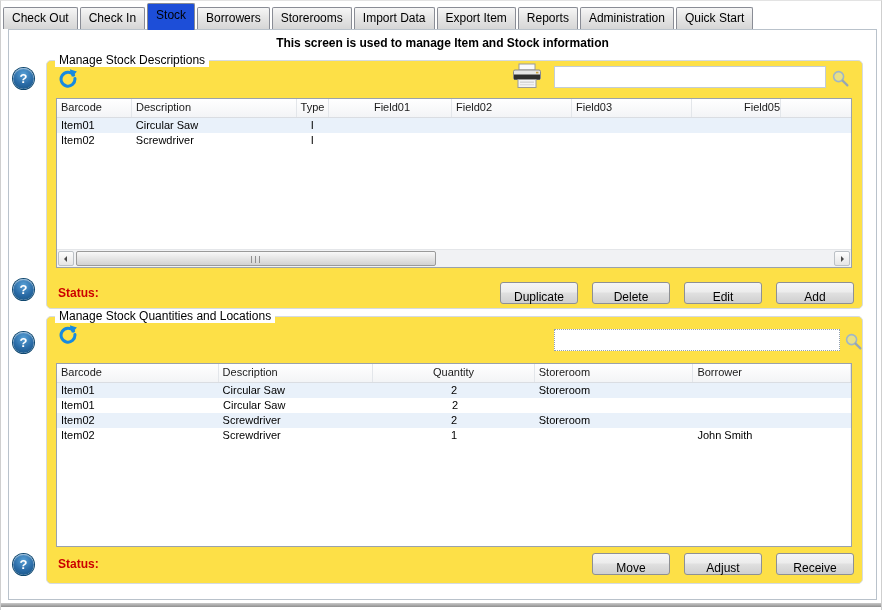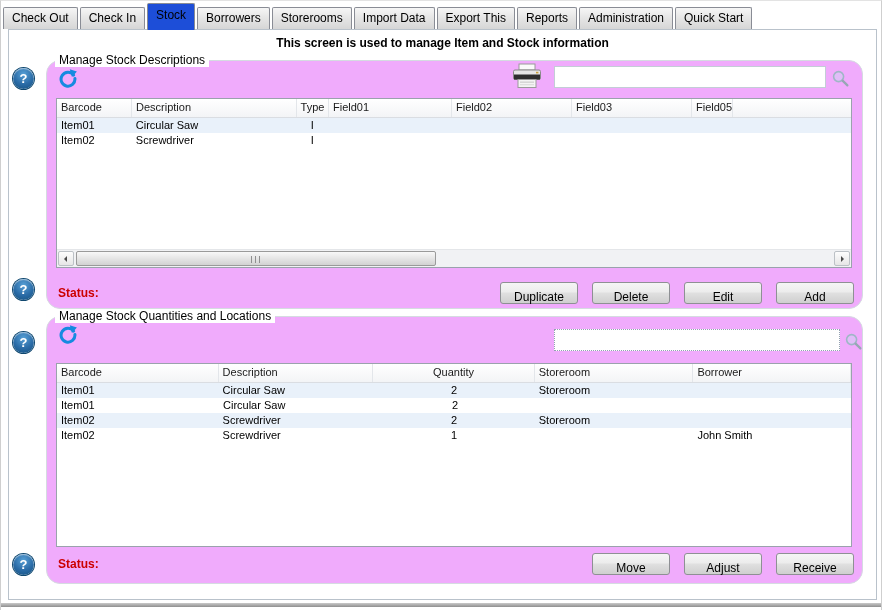--- a/index.html
+++ b/index.html
@@ -20,21 +20,21 @@
   .instruction{position:absolute;top:6px;left:0;width:100%;text-align:center;font-weight:bold;font-size:12px;color:#000;}
 
   
   .help{position:absolute;width:21px;height:21px;border-radius:50%;color:#fff;font-weight:bold;font-size:13px;
         text-align:center;line-height:21px;cursor:default;
         background:radial-gradient(circle at 50% 30%,#57a0d6 0%,#2a6ba6 55%,#14507e 100%);
         box-shadow:inset 0 1px 1px rgba(255,255,255,.5), 0 0 0 1px #10486f;}
   .h1{left:4px;top:38px;} .h2{left:4px;top:249px;} .h3{left:4px;top:302px;} .h4{left:4px;top:524px;}
 
   
-  .groupbox{position:absolute;border:1px solid #d5dbe1;border-radius:14px;background:#f0abfc;}
+  .groupbox{position:absolute;border:1px solid #d5dbe1;border-radius:5px;background:#fde047;}
   #gb1{left:37px;top:30px;width:815px;height:247px;}
   #gb2{left:37px;top:286px;width:815px;height:266px;}
   .gb-title{position:absolute;top:-8px;left:8px;background:#fff;padding:0 4px;font-size:12px;color:#000;white-space:nowrap;}
 
   .icon{position:absolute;}
   .refresh{left:11px;top:8px;width:19px;height:19px;}
   .printer{left:464px;top:2px;width:32px;height:27px;}
   .mag{width:19px;height:19px;}
   #gb1 .mag{left:784px;top:8px;} #gb2 .mag{left:797px;top:15px;}
 
@@ -80,21 +80,21 @@
 
 <div class="window">
 
   <div class="tabbar">
       <div class="tab">Check Out</div>
       <div class="tab">Check In</div>
       <div class="tab active">Stock</div>
       <div class="tab">Borrowers</div>
       <div class="tab">Storerooms</div>
       <div class="tab">Import Data</div>
-      <div class="tab">Export This</div>
+      <div class="tab">Export Item</div>
       <div class="tab">Reports</div>
       <div class="tab">Administration</div>
       <div class="tab">Quick Start</div>
     </div>
 
   <div class="tabpage">
     <div class="instruction">This screen is used to manage Item and Stock information</div>
 
     <div class="help h1">?</div>
     <div class="help h2">?</div>
@@ -129,24 +129,24 @@
           <circle cx="7.6" cy="7.6" r="5" fill="rgba(198,224,240,.35)" stroke="#9fb6c6" stroke-width="1.6"></circle>
           <line x1="11.6" y1="11.6" x2="16.4" y2="16.4" stroke="#97a7b4" stroke-width="2.2" stroke-linecap="round"></line>
         </svg>
       </div>
 
       <div class="lv" id="table1">
         <div class="lv-head">
             <div class="lv-th" style="width: 75px;">Barcode</div>
             <div class="lv-th" style="width: 165px;">Description</div>
             <div class="lv-th ctr" style="width: 32px;">Type</div>
-            <div class="lv-th" style="width: 123px;">Field01</div>
+            <div class="lv-th" style="width: 123px; text-align: center;">Field01</div>
             <div class="lv-th" style="width: 120px;">Field02</div>
             <div class="lv-th" style="width: 120px;">Field03</div>
-            <div class="lv-th" style="width: 41px;">Field05</div>
+            <div class="lv-th" style="width: 41px; margin-left: 48px;">Field05</div>
           </div>
         <div class="lv-body">
             <div class="lv-row alt">
               <div class="lv-td" style="width: 75px;">Item01</div>
               <div class="lv-td" style="width: 165px;">Circular Saw</div>
               <div class="lv-td ctr" style="width: 32px;">I</div>
               <div class="lv-td" style="width: 123px;"></div>
               <div class="lv-td" style="width: 120px;"></div>
               <div class="lv-td" style="width: 120px;"></div>
               <div class="lv-td" style="width: 120px;"></div>

